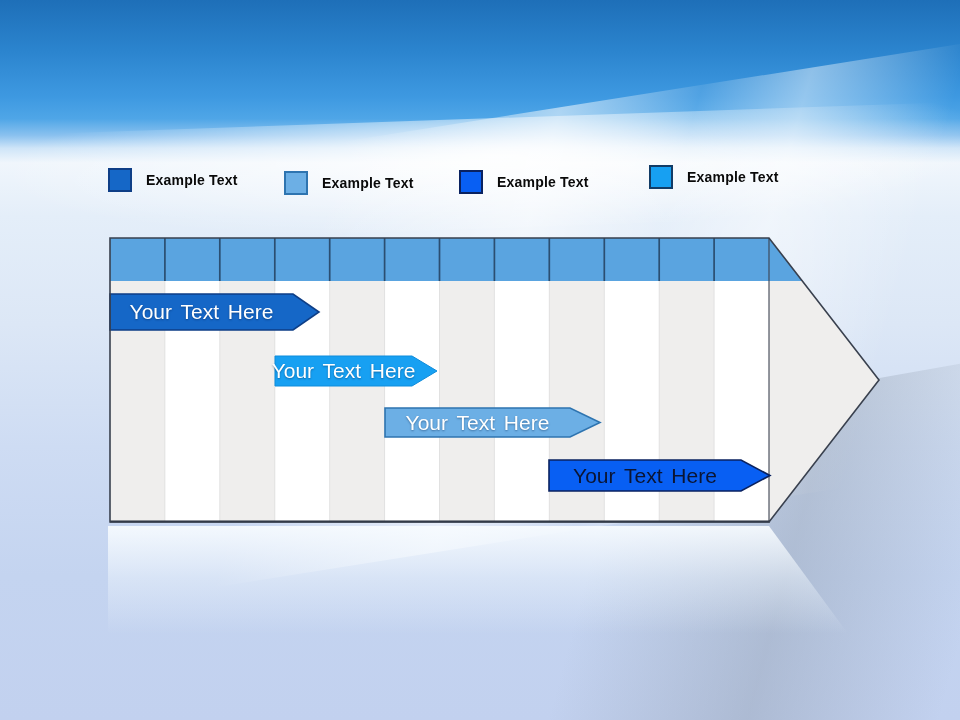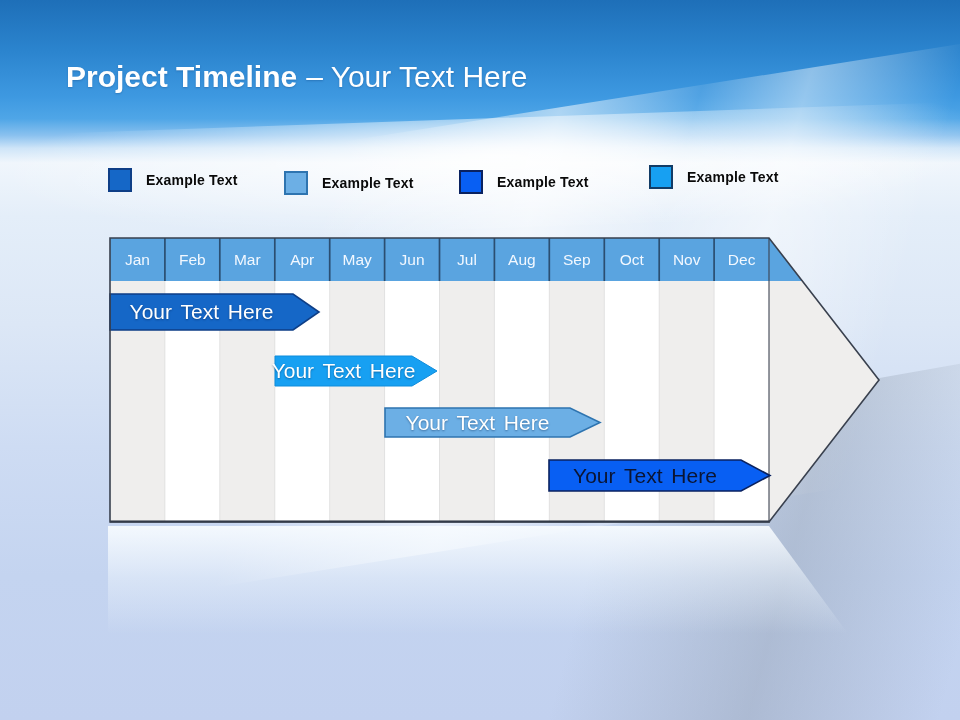--- a/index.html
+++ b/index.html
@@ -57,23 +57,20 @@
     pointer-events:none;}
 </style>
 </head>
 <body>
 
 <div class="slide">
   <div class="wave-a"></div>
   <div class="wave-b"></div>
   <div class="band-gray"></div>
 
-  <header class="title">
-    <span class="t-bold">Project Timeline</span><span class="t-light">– Your Text Here</span>
-  </header>
 
   <div class="legend">
     <div class="legend-item li1">
       <span class="swatch"></span>
       <span class="legend-label">Example Text</span>
     </div>
     <div class="legend-item li2">
       <span class="swatch"></span>
       <span class="legend-label">Example Text</span>
     </div>
@@ -133,34 +130,20 @@
 
       <polygon points="2,58 185,58 211,76 185,94 2,94" fill="#1567C7" stroke="#0E3E86" stroke-width="1.6"></polygon>
       <polygon points="167,120 304,120 329,135 304,150 167,150" fill="#17A0F2" stroke="#0F8CDB" stroke-width="1"></polygon>
       <polygon points="277,172 462,172 492,186.5 462,201 277,201" fill="#6CAFE5" stroke="#2E74B0" stroke-width="1.6"></polygon>
       <polygon points="441,224 633,224 662,239.5 633,255 441,255" fill="#085FF3" stroke="#0A2260" stroke-width="1.6"></polygon>
 
       <line x1="2" y1="285.6" x2="662" y2="285.6" stroke="#222A38" stroke-width="2"></line>
       <polygon points="2,2 661,2 771,144 661,286 2,286" fill="none" stroke="#39404E" stroke-width="1.6"></polygon>
     </svg>
 
-    <div class="months-row">
-      <div class="month-cell">Jan</div>
-      <div class="month-cell">Feb</div>
-      <div class="month-cell">Mar</div>
-      <div class="month-cell">Apr</div>
-      <div class="month-cell">May</div>
-      <div class="month-cell">Jun</div>
-      <div class="month-cell">Jul</div>
-      <div class="month-cell">Aug</div>
-      <div class="month-cell">Sep</div>
-      <div class="month-cell">Oct</div>
-      <div class="month-cell">Nov</div>
-      <div class="month-cell">Dec</div>
-    </div>
 
     <div class="bar-label bl-white bl1">Your Text Here</div>
     <div class="bar-label bl-white bl2">Your Text Here</div>
     <div class="bar-label bl-white bl3">Your Text Here</div>
     <div class="bar-label bl4">Your Text Here</div>
   </div>
 
   <div class="reflection"></div>
 </div>
 

